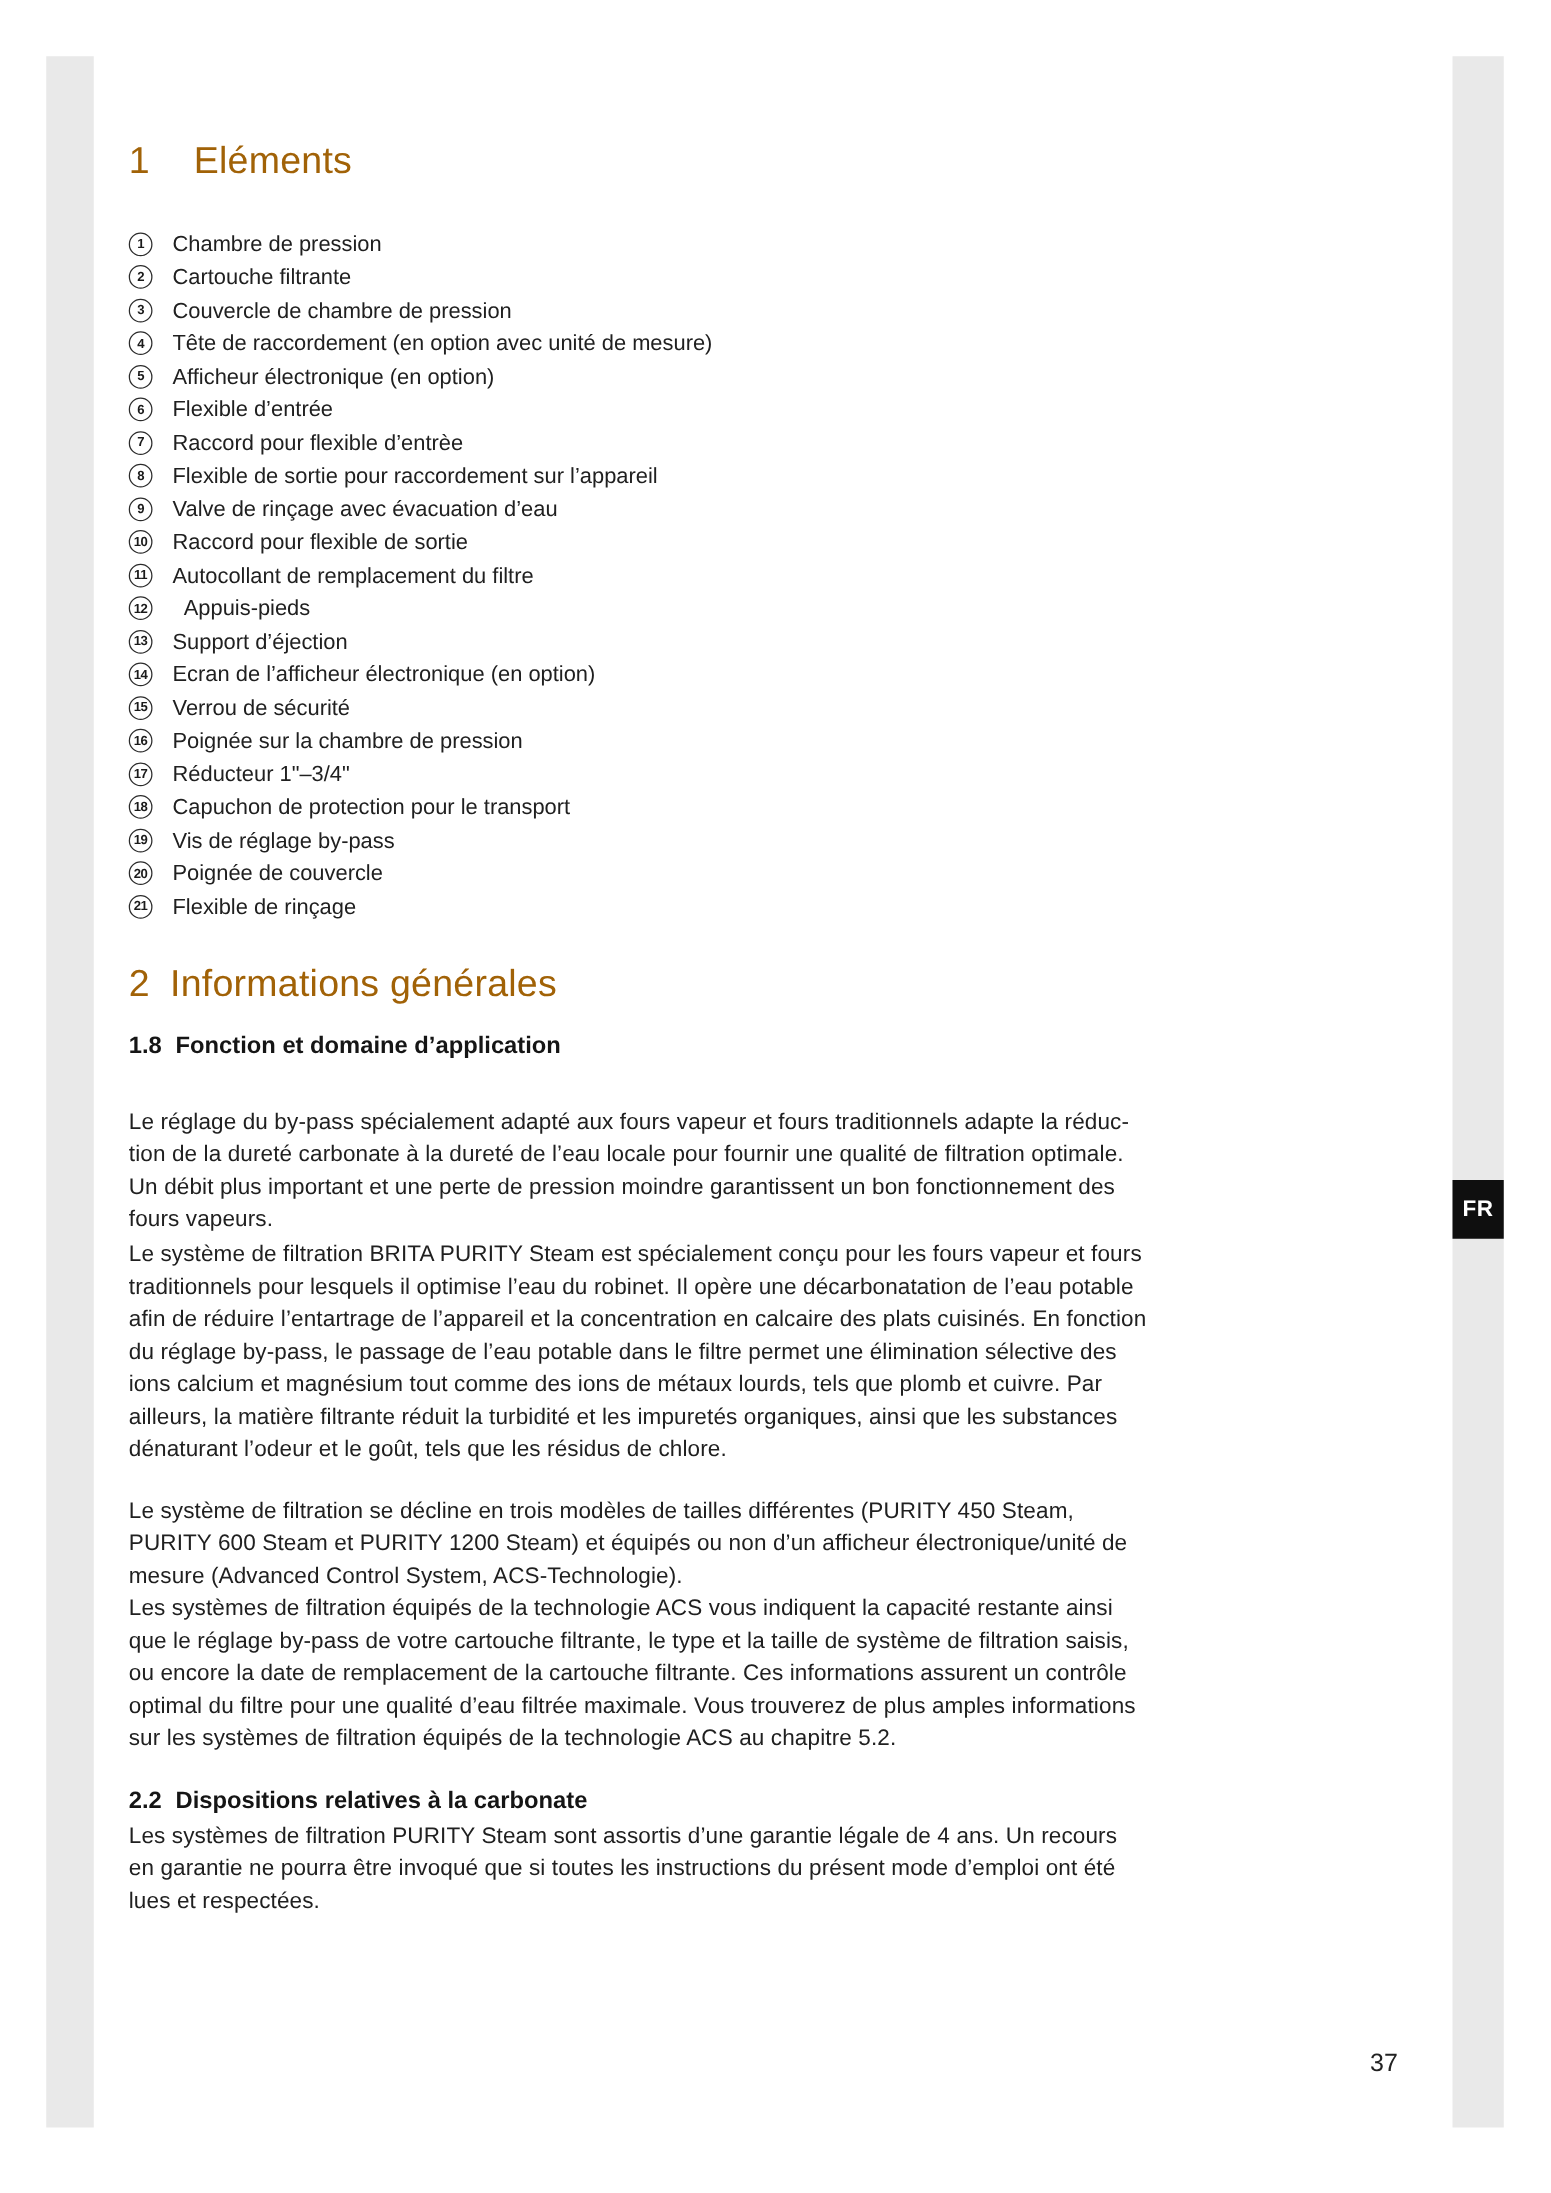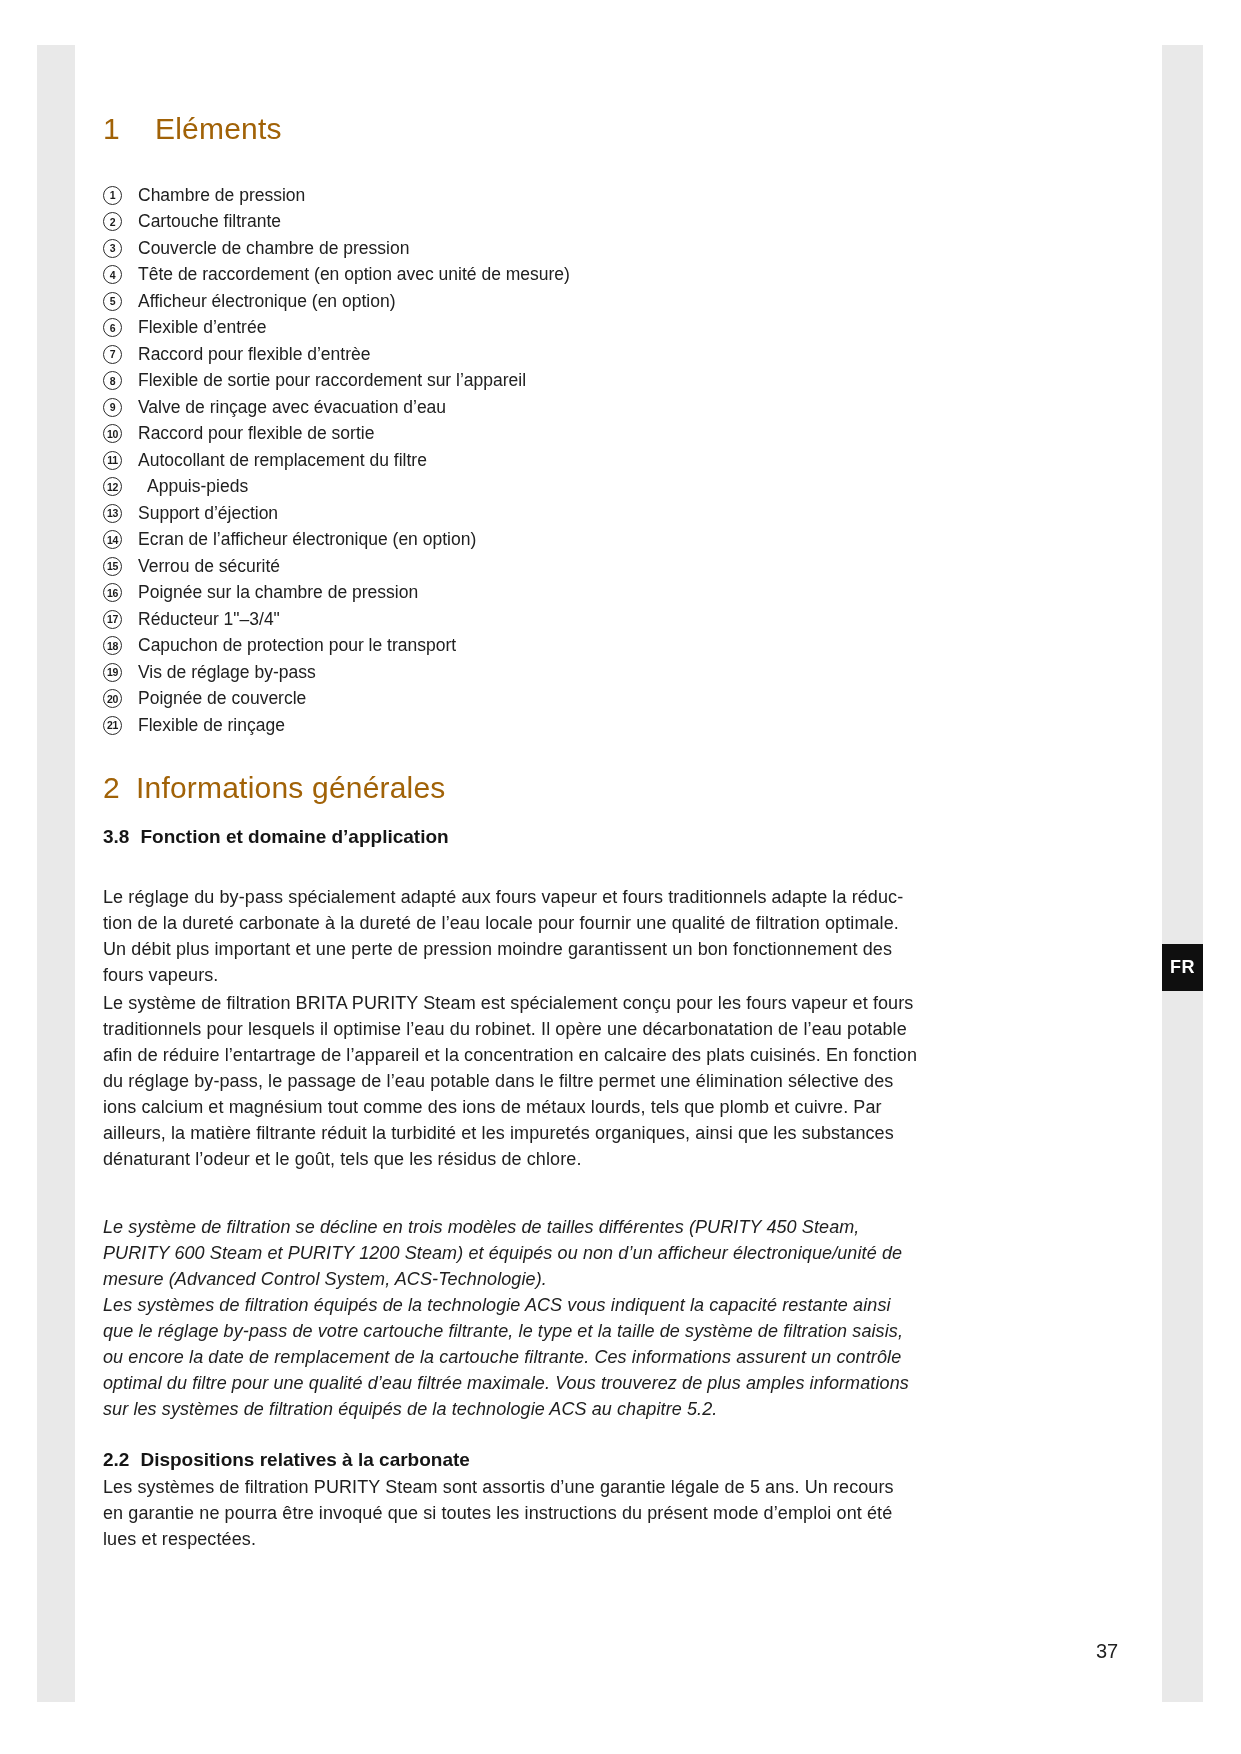--- a/index.html
+++ b/index.html
@@ -37,21 +37,21 @@
   }
   li.indented .item-label { padding-left:9px; }
   .subhead { font-size:19px; font-weight:bold; margin:20px 0 0 0; line-height:24px; color:#151515; }
   .subhead.second { margin-top:26px; }
   .subhead .sub-num { margin-right:11px; }
   .para {
     font-size:18px; line-height:26px; margin:2px 0 0 0;
     white-space:pre-line; color:#202020; letter-spacing:0.1px;
   }
   .para.gap-lg { margin-top:35px; }
-  .para.gap-md { margin-top:42px;font-style:italic; }
+  .para.gap-md { margin-top:23px; }
   .page-number { position:absolute; left:1096px; top:1640px; font-size:20px; color:#222222;text-align:right; }
 </style>
 </head>
 <body>
 
 <div class="strip strip-left"></div>
 <div class="strip strip-right"></div>
 <div class="lang-tab">FR</div>
 
 <main class="content">
@@ -140,21 +140,21 @@
         <span class="item-label">Poignée de couvercle</span>
       </li>
     <li>
         <span class="circ">21</span>
         <span class="item-label">Flexible de rinçage</span>
       </li>
   </ol>
 
   <h1 class="second"><span class="num2">2</span><span>Informations générales</span></h1>
 
-  <h3 class="subhead"><span class="sub-num">3.8</span><span>Fonction et domaine d’application</span></h3>
+  <h3 class="subhead"><span class="sub-num">1.8</span><span>Fonction et domaine d’application</span></h3>
   <p class="para gap-lg">Le réglage du by-pass spécialement adapté aux fours vapeur et fours traditionnels adapte la réduc-
 tion de la dureté carbonate à la dureté de l’eau locale pour fournir une qualité de filtration optimale.
 Un débit plus important et une perte de pression moindre garantissent un bon fonctionnement des
 fours vapeurs.</p>
   <p class="para">Le système de filtration BRITA PURITY Steam est spécialement conçu pour les fours vapeur et fours
 traditionnels pour lesquels il optimise l’eau du robinet. Il opère une décarbonatation de l’eau potable
 afin de réduire l’entartrage de l’appareil et la concentration en calcaire des plats cuisinés. En fonction
 du réglage by-pass, le passage de l’eau potable dans le filtre permet une élimination sélective des
 ions calcium et magnésium tout comme des ions de métaux lourds, tels que plomb et cuivre. Par
 ailleurs, la matière filtrante réduit la turbidité et les impuretés organiques, ainsi que les substances
@@ -162,19 +162,19 @@
   <p class="para gap-md">Le système de filtration se décline en trois modèles de tailles différentes (PURITY 450 Steam,
 PURITY 600 Steam et PURITY 1200 Steam) et équipés ou non d’un afficheur électronique/unité de
 mesure (Advanced Control System, ACS-Technologie).
 Les systèmes de filtration équipés de la technologie ACS vous indiquent la capacité restante ainsi
 que le réglage by-pass de votre cartouche filtrante, le type et la taille de système de filtration saisis,
 ou encore la date de remplacement de la cartouche filtrante. Ces informations assurent un contrôle
 optimal du filtre pour une qualité d’eau filtrée maximale. Vous trouverez de plus amples informations
 sur les systèmes de filtration équipés de la technologie ACS au chapitre 5.2.</p>
 
   <h3 class="subhead second"><span class="sub-num">2.2</span><span>Dispositions relatives à la carbonate</span></h3>
-  <p class="para">Les systèmes de filtration PURITY Steam sont assortis d’une garantie légale de 5 ans. Un recours
+  <p class="para">Les systèmes de filtration PURITY Steam sont assortis d’une garantie légale de 4 ans. Un recours
 en garantie ne pourra être invoqué que si toutes les instructions du présent mode d’emploi ont été
 lues et respectées.</p>
 
 </main>
 
 <div class="page-number">37</div>
 
 </body></html>

